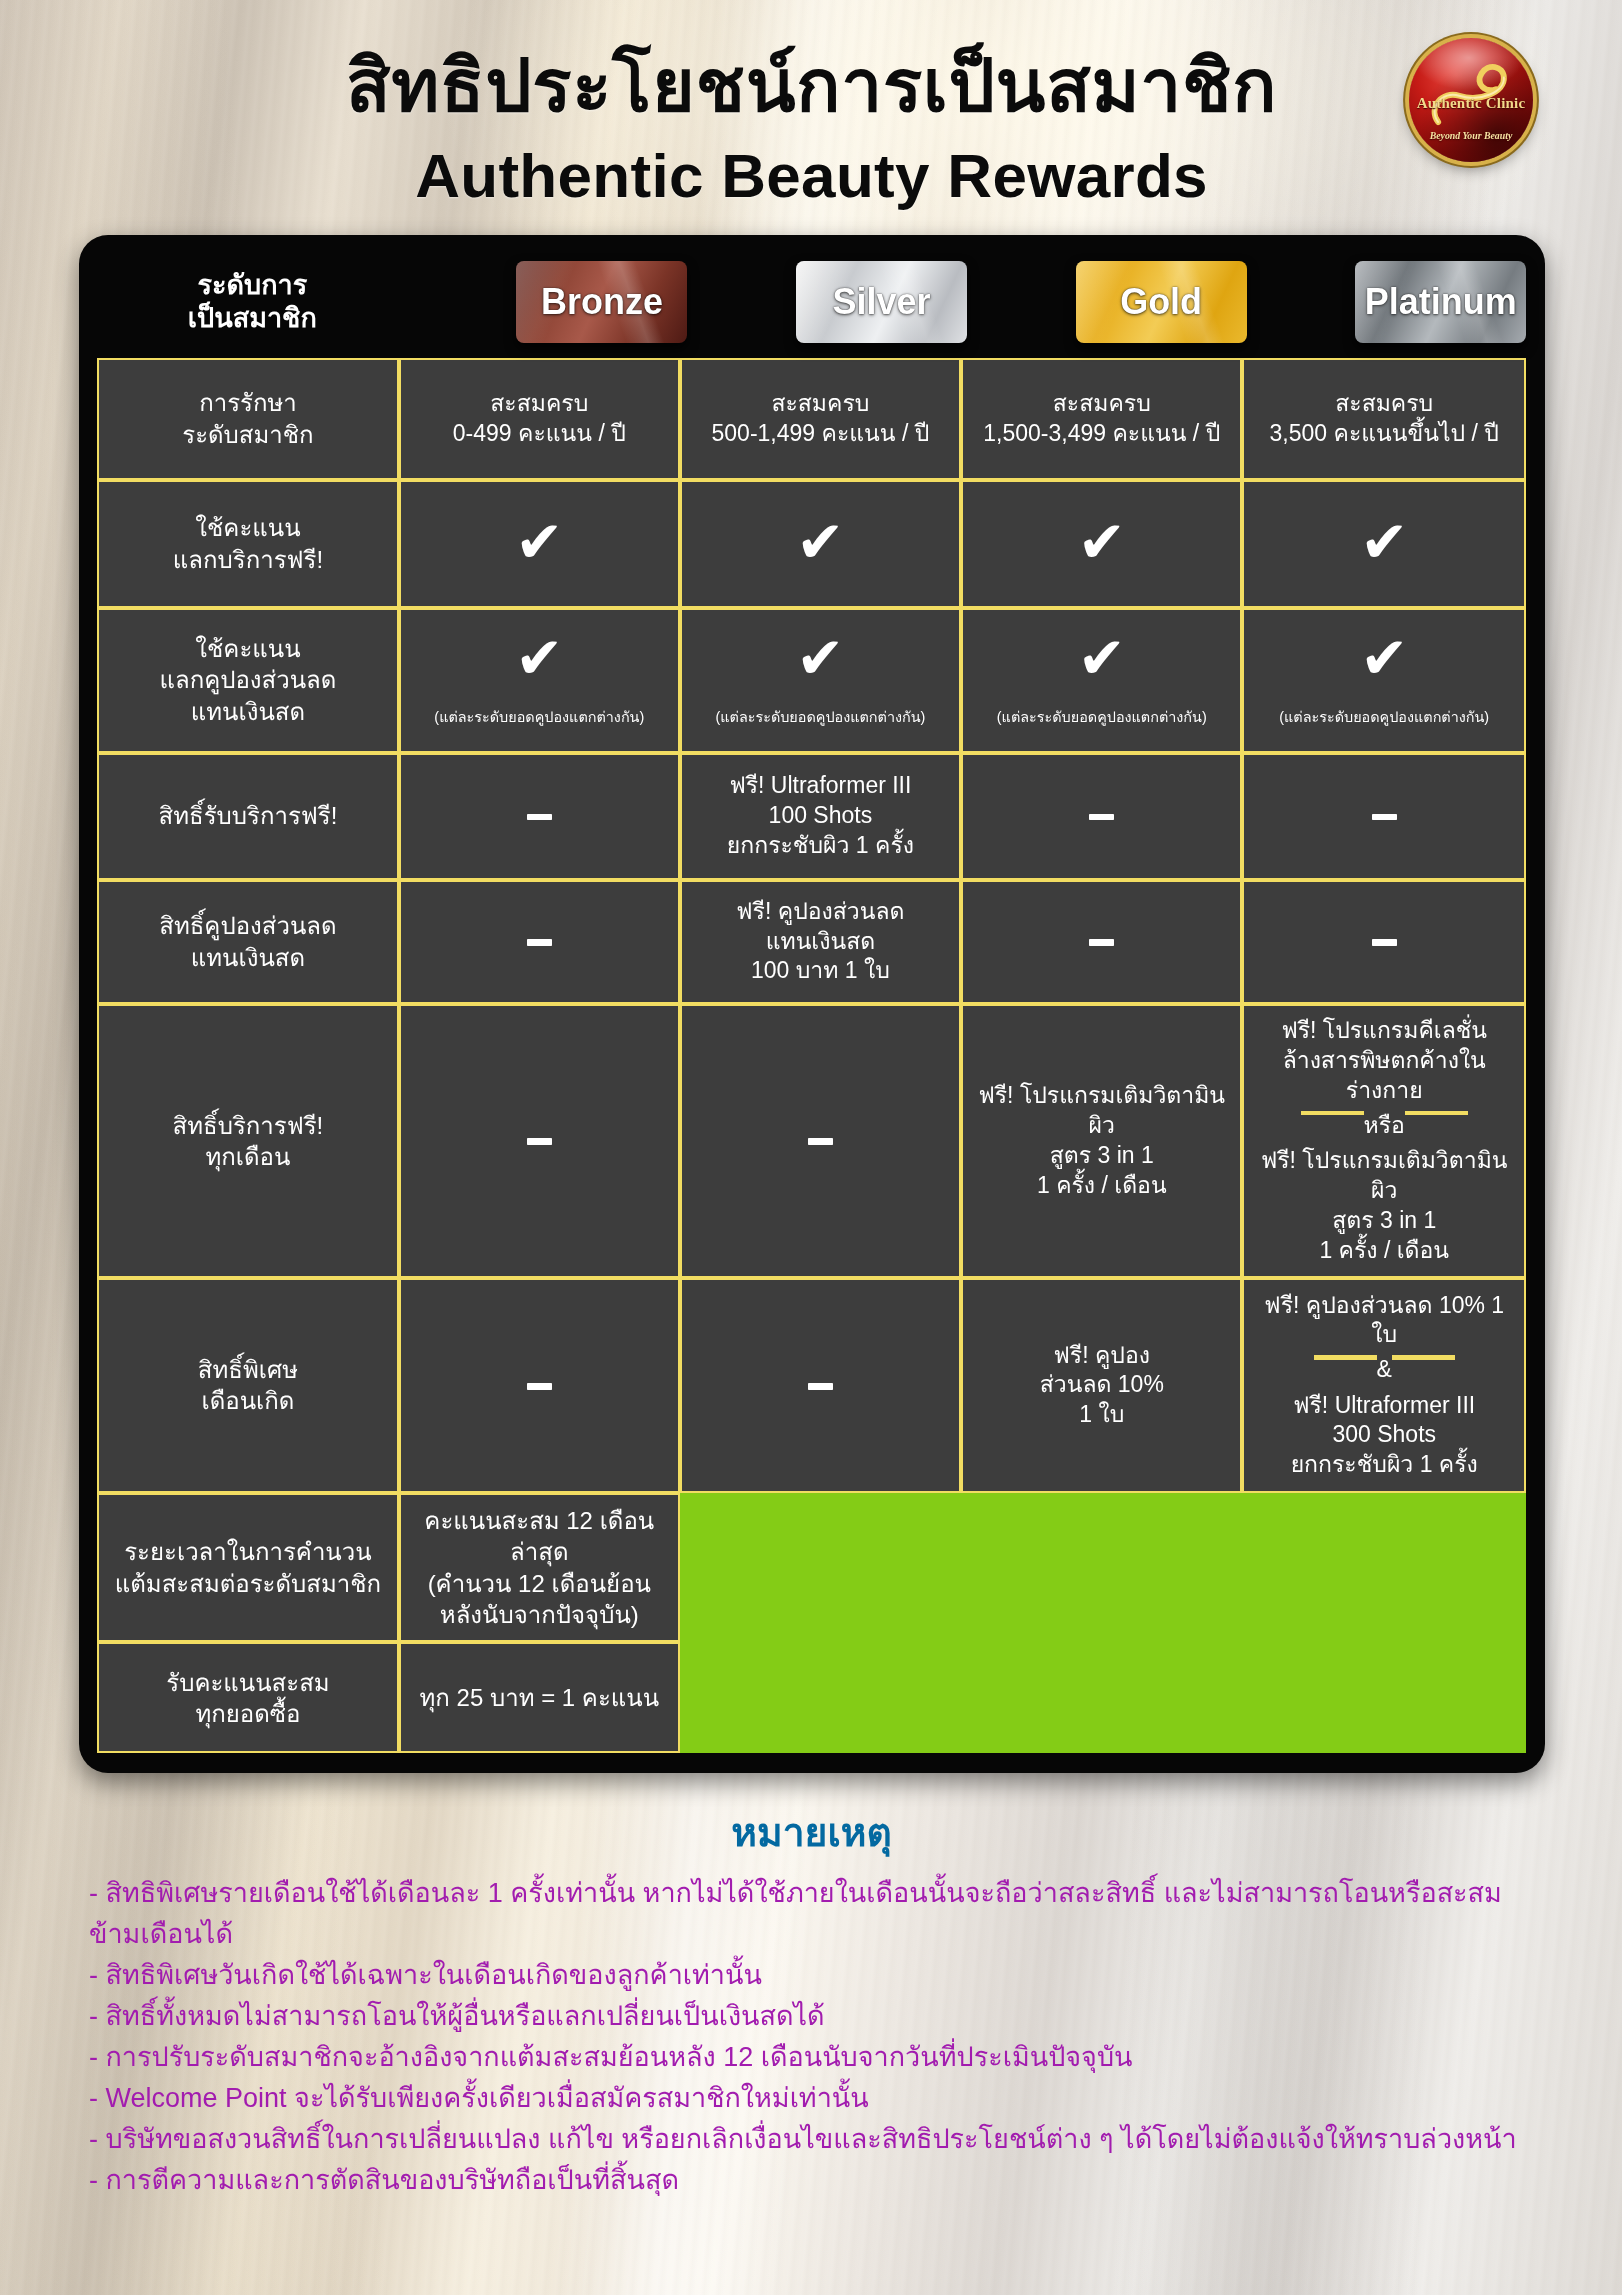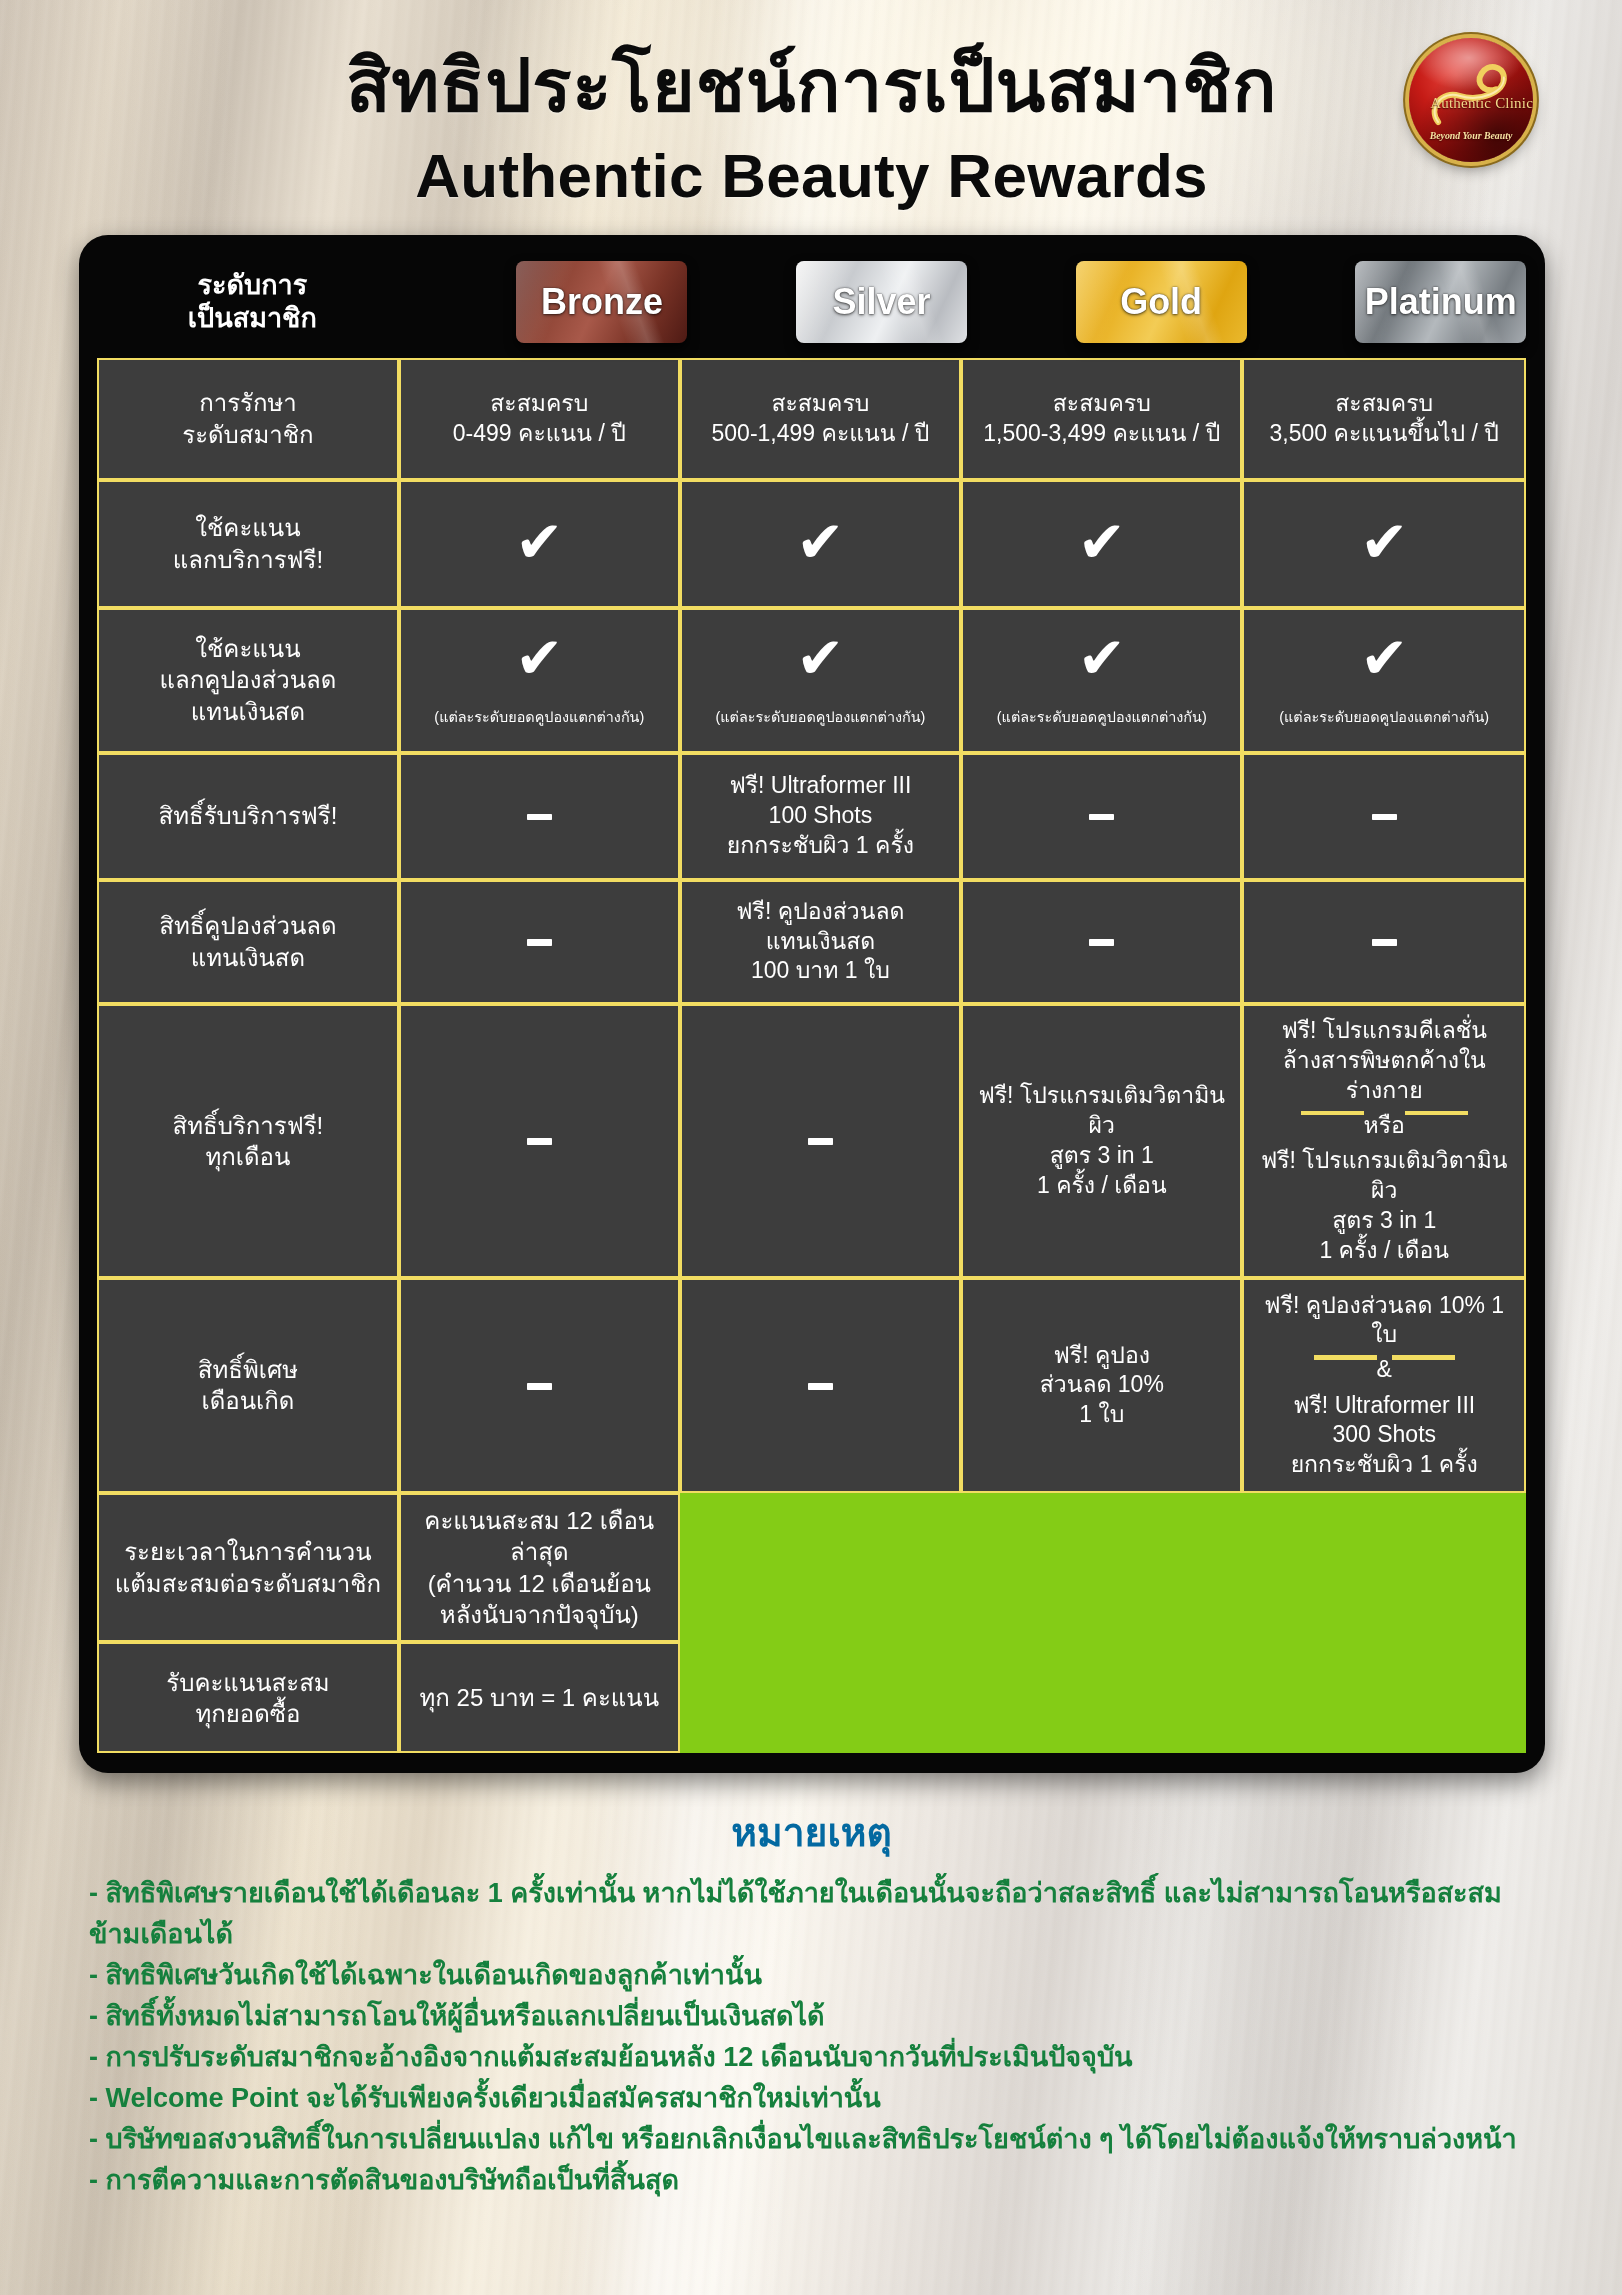--- a/index.html
+++ b/index.html
@@ -111,24 +111,24 @@
     position: absolute;
     left: 50%; top: 50%;
     transform: translate(-50%,-52%);
     width: 92px; height: 79px;
     pointer-events: none;
   }
   .logo-name {
     position: absolute;
     top: 46%;
     left: 0; right: 0;
-    text-align: right;
+    text-align: center;
     font-family: "Liberation Serif", "DejaVu Serif", serif;
     font-size: 15px;
-    font-weight: 400;
+    font-weight: 700;
     color: #f3d98a;
     text-shadow: 0 0.7px 1.3px #3a0202;
     letter-spacing: 0.2px;
   }
   .logo-tag {
     position: absolute;
     bottom: 17%;
     left: 0; right: 0;
     text-align: center;
     font-family: "Liberation Serif", "DejaVu Serif", serif;
@@ -284,24 +284,23 @@
   .notes-title {
     text-align: center;
     font-size: 39px;
     font-weight: 700;
     color: #0369a1;
     margin-bottom: 10.5px;
   }
   .notes ul { list-style: none; }
   .notes li {
     font-size: 27px;
-    color: #15803d;
+    color: #a21caf;
     line-height: 1.52;
     padding-left: 10.5px;
-    font-weight: bold;
   }
 </style>
 </head>
 <body>
 
 <div id="bg"></div>
 <div id="bg-sheen"></div>
 <div id="bg-streaks"></div>
 
 <div class="header">

